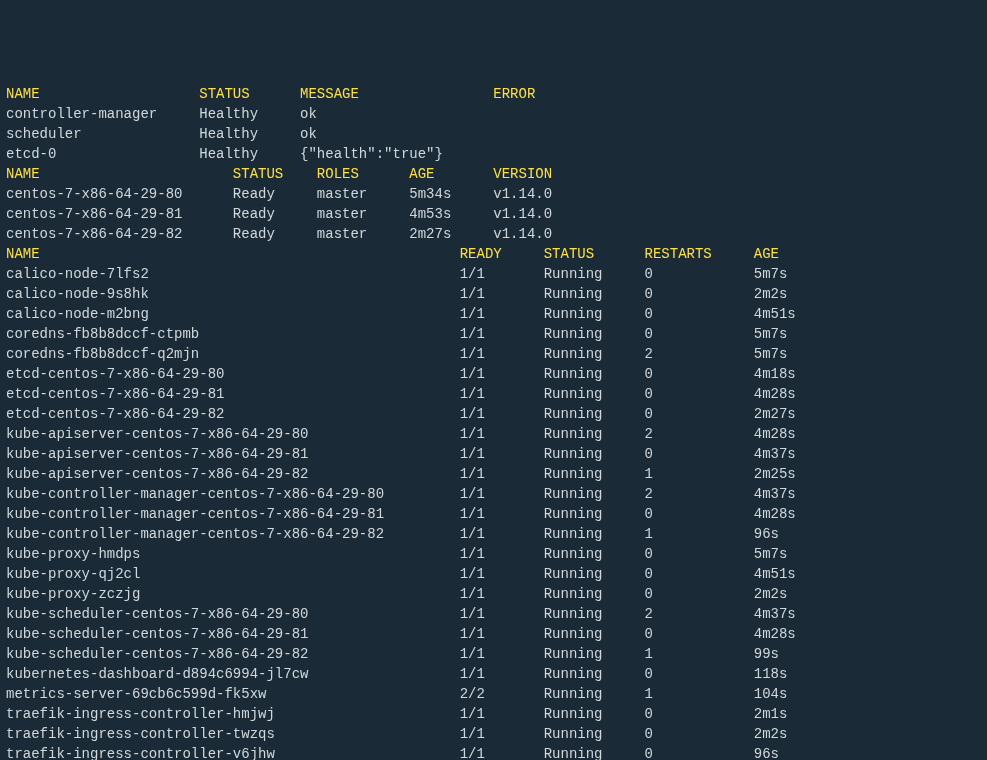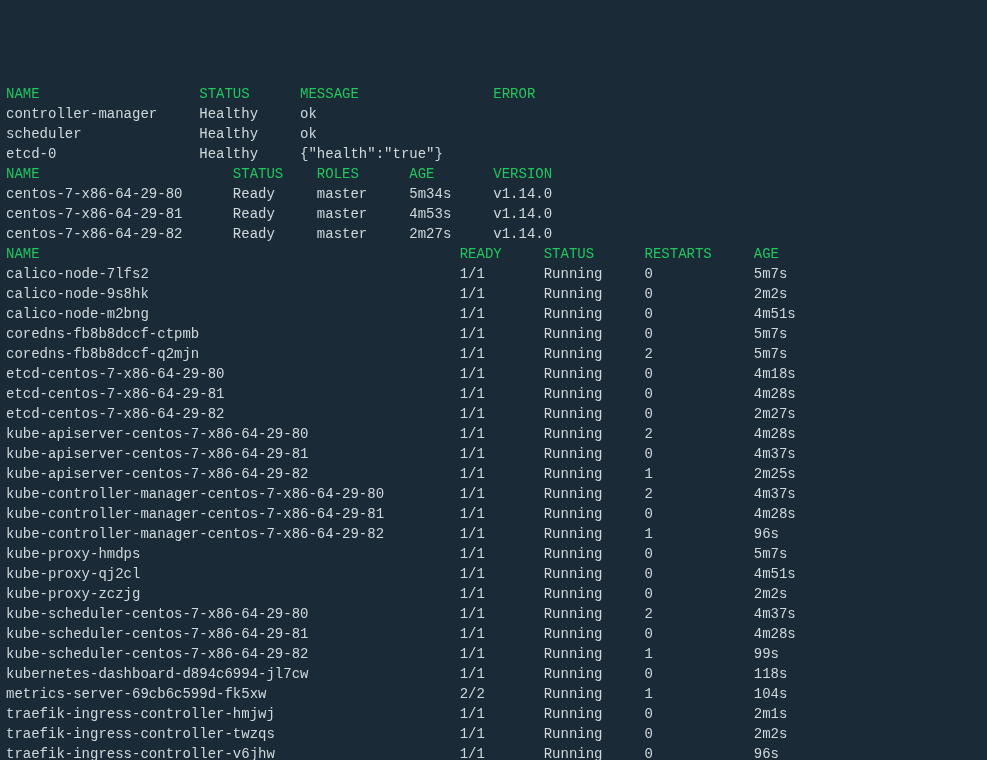--- a/index.html
+++ b/index.html
@@ -15,21 +15,21 @@
     box-sizing: border-box;
     overflow: hidden;
     white-space: pre;
     position: relative;
   }
   .fg {
     position: relative;
     z-index: 1;
   }
   .row { display: block; height: 20px; }
-  .hdr { color: #22c55e; font-weight: normal; }
+  .hdr { color: #fde047; font-weight: normal; }
   .cell { display: inline-block; }
 </style>
 </head>
 <body>
 
 
 
 <div class="fg" id="out"><span class="row"><span class="cell hdr">NAME                   </span><span class="cell hdr">STATUS      </span><span class="cell hdr">MESSAGE                </span><span class="cell hdr">ERROR     </span></span><span class="row"><span class="cell ">controller-manager     </span><span class="cell ">Healthy     </span><span class="cell ">ok                     </span><span class="cell ">          </span></span><span class="row"><span class="cell ">scheduler              </span><span class="cell ">Healthy     </span><span class="cell ">ok                     </span><span class="cell ">          </span></span><span class="row"><span class="cell ">etcd-0                 </span><span class="cell ">Healthy     </span><span class="cell ">{"health":"true"}      </span><span class="cell ">          </span></span><span class="row"><span class="cell hdr">NAME                       </span><span class="cell hdr">STATUS    </span><span class="cell hdr">ROLES      </span><span class="cell hdr">AGE       </span><span class="cell hdr">VERSION   </span></span><span class="row"><span class="cell ">centos-7-x86-64-29-80      </span><span class="cell ">Ready     </span><span class="cell ">master     </span><span class="cell ">5m34s     </span><span class="cell ">v1.14.0   </span></span><span class="row"><span class="cell ">centos-7-x86-64-29-81      </span><span class="cell ">Ready     </span><span class="cell ">master     </span><span class="cell ">4m53s     </span><span class="cell ">v1.14.0   </span></span><span class="row"><span class="cell ">centos-7-x86-64-29-82      </span><span class="cell ">Ready     </span><span class="cell ">master     </span><span class="cell ">2m27s     </span><span class="cell ">v1.14.0   </span></span><span class="row"><span class="cell hdr">NAME                                                  </span><span class="cell hdr">READY     </span><span class="cell hdr">STATUS      </span><span class="cell hdr">RESTARTS     </span><span class="cell hdr">AGE       </span></span><span class="row"><span class="cell ">calico-node-7lfs2                                     </span><span class="cell ">1/1       </span><span class="cell ">Running     </span><span class="cell ">0            </span><span class="cell ">5m7s      </span></span><span class="row"><span class="cell ">calico-node-9s8hk                                     </span><span class="cell ">1/1       </span><span class="cell ">Running     </span><span class="cell ">0            </span><span class="cell ">2m2s      </span></span><span class="row"><span class="cell ">calico-node-m2bng                                     </span><span class="cell ">1/1       </span><span class="cell ">Running     </span><span class="cell ">0            </span><span class="cell ">4m51s     </span></span><span class="row"><span class="cell ">coredns-fb8b8dccf-ctpmb                               </span><span class="cell ">1/1       </span><span class="cell ">Running     </span><span class="cell ">0            </span><span class="cell ">5m7s      </span></span><span class="row"><span class="cell ">coredns-fb8b8dccf-q2mjn                               </span><span class="cell ">1/1       </span><span class="cell ">Running     </span><span class="cell ">2            </span><span class="cell ">5m7s      </span></span><span class="row"><span class="cell ">etcd-centos-7-x86-64-29-80                            </span><span class="cell ">1/1       </span><span class="cell ">Running     </span><span class="cell ">0            </span><span class="cell ">4m18s     </span></span><span class="row"><span class="cell ">etcd-centos-7-x86-64-29-81                            </span><span class="cell ">1/1       </span><span class="cell ">Running     </span><span class="cell ">0            </span><span class="cell ">4m28s     </span></span><span class="row"><span class="cell ">etcd-centos-7-x86-64-29-82                            </span><span class="cell ">1/1       </span><span class="cell ">Running     </span><span class="cell ">0            </span><span class="cell ">2m27s     </span></span><span class="row"><span class="cell ">kube-apiserver-centos-7-x86-64-29-80                  </span><span class="cell ">1/1       </span><span class="cell ">Running     </span><span class="cell ">2            </span><span class="cell ">4m28s     </span></span><span class="row"><span class="cell ">kube-apiserver-centos-7-x86-64-29-81                  </span><span class="cell ">1/1       </span><span class="cell ">Running     </span><span class="cell ">0            </span><span class="cell ">4m37s     </span></span><span class="row"><span class="cell ">kube-apiserver-centos-7-x86-64-29-82                  </span><span class="cell ">1/1       </span><span class="cell ">Running     </span><span class="cell ">1            </span><span class="cell ">2m25s     </span></span><span class="row"><span class="cell ">kube-controller-manager-centos-7-x86-64-29-80         </span><span class="cell ">1/1       </span><span class="cell ">Running     </span><span class="cell ">2            </span><span class="cell ">4m37s     </span></span><span class="row"><span class="cell ">kube-controller-manager-centos-7-x86-64-29-81         </span><span class="cell ">1/1       </span><span class="cell ">Running     </span><span class="cell ">0            </span><span class="cell ">4m28s     </span></span><span class="row"><span class="cell ">kube-controller-manager-centos-7-x86-64-29-82         </span><span class="cell ">1/1       </span><span class="cell ">Running     </span><span class="cell ">1            </span><span class="cell ">96s       </span></span><span class="row"><span class="cell ">kube-proxy-hmdps                                      </span><span class="cell ">1/1       </span><span class="cell ">Running     </span><span class="cell ">0            </span><span class="cell ">5m7s      </span></span><span class="row"><span class="cell ">kube-proxy-qj2cl                                      </span><span class="cell ">1/1       </span><span class="cell ">Running     </span><span class="cell ">0            </span><span class="cell ">4m51s     </span></span><span class="row"><span class="cell ">kube-proxy-zczjg                                      </span><span class="cell ">1/1       </span><span class="cell ">Running     </span><span class="cell ">0            </span><span class="cell ">2m2s      </span></span><span class="row"><span class="cell ">kube-scheduler-centos-7-x86-64-29-80                  </span><span class="cell ">1/1       </span><span class="cell ">Running     </span><span class="cell ">2            </span><span class="cell ">4m37s     </span></span><span class="row"><span class="cell ">kube-scheduler-centos-7-x86-64-29-81                  </span><span class="cell ">1/1       </span><span class="cell ">Running     </span><span class="cell ">0            </span><span class="cell ">4m28s     </span></span><span class="row"><span class="cell ">kube-scheduler-centos-7-x86-64-29-82                  </span><span class="cell ">1/1       </span><span class="cell ">Running     </span><span class="cell ">1            </span><span class="cell ">99s       </span></span><span class="row"><span class="cell ">kubernetes-dashboard-d894c6994-jl7cw                  </span><span class="cell ">1/1       </span><span class="cell ">Running     </span><span class="cell ">0            </span><span class="cell ">118s      </span></span><span class="row"><span class="cell ">metrics-server-69cb6c599d-fk5xw                       </span><span class="cell ">2/2       </span><span class="cell ">Running     </span><span class="cell ">1            </span><span class="cell ">104s      </span></span><span class="row"><span class="cell ">traefik-ingress-controller-hmjwj                      </span><span class="cell ">1/1       </span><span class="cell ">Running     </span><span class="cell ">0            </span><span class="cell ">2m1s      </span></span><span class="row"><span class="cell ">traefik-ingress-controller-twzqs                      </span><span class="cell ">1/1       </span><span class="cell ">Running     </span><span class="cell ">0            </span><span class="cell ">2m2s      </span></span><span class="row"><span class="cell ">traefik-ingress-controller-v6jhw                      </span><span class="cell ">1/1       </span><span class="cell ">Running     </span><span class="cell ">0            </span><span class="cell ">96s       </span></span></div>
 
 

